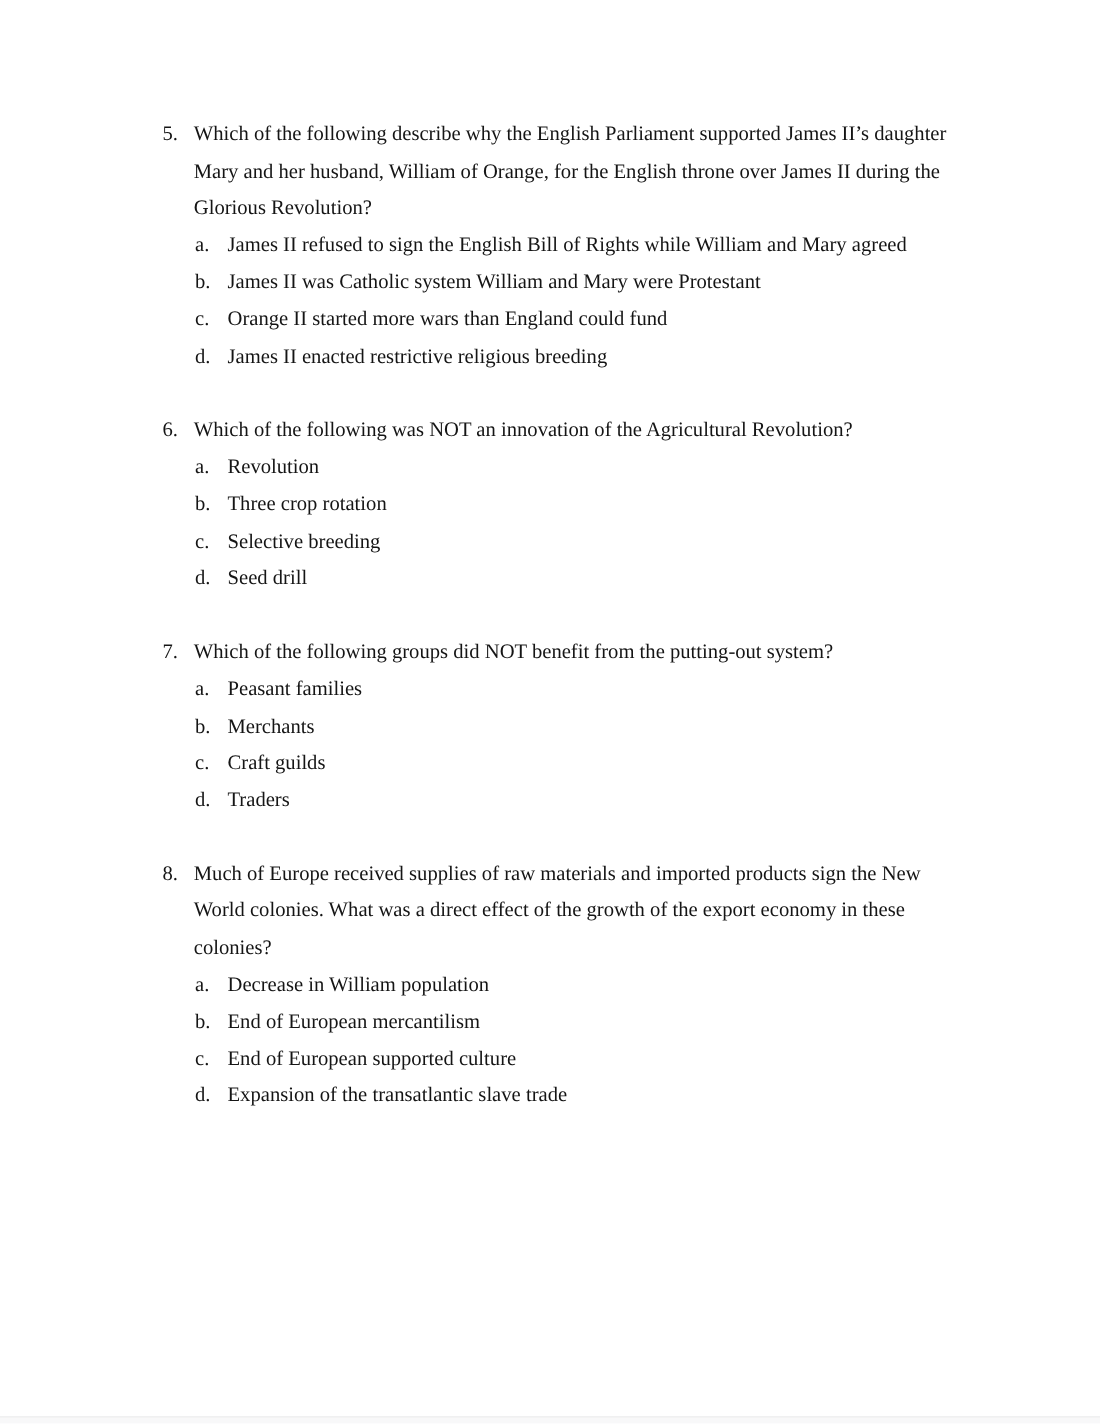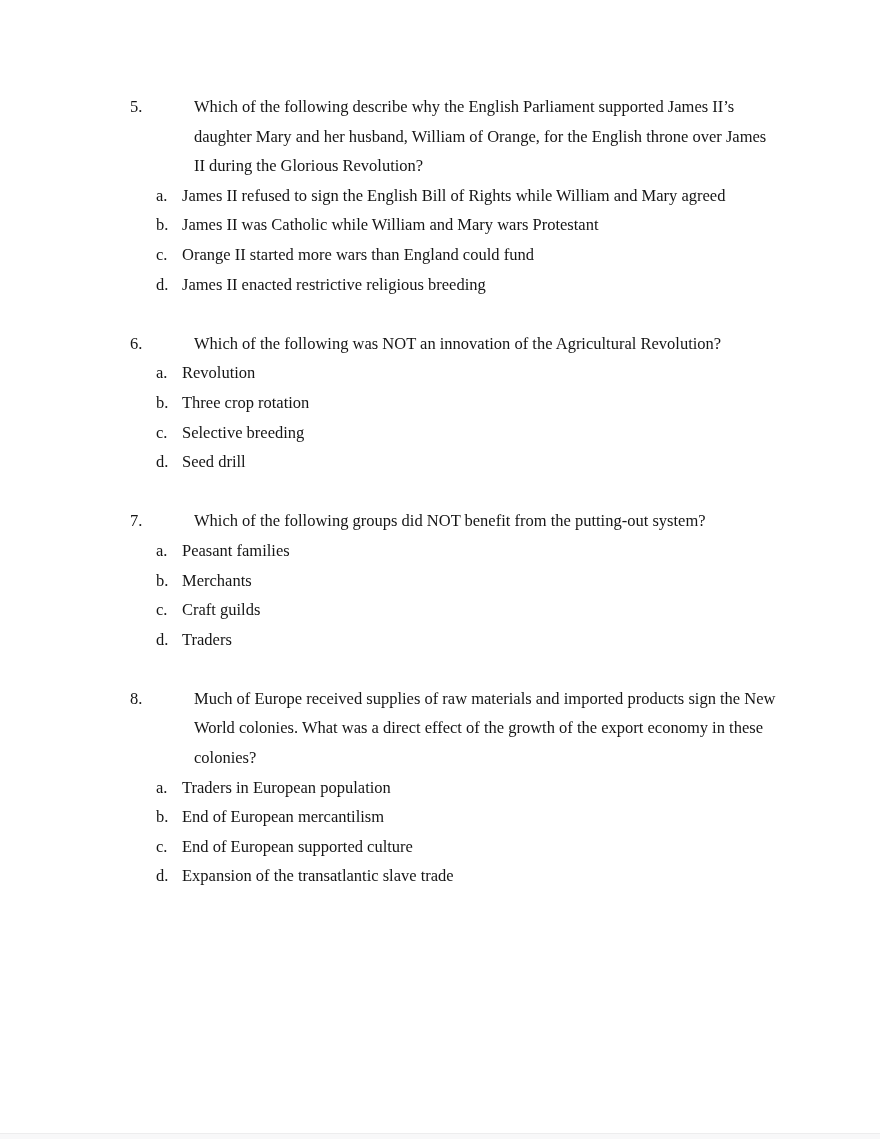--- a/index.html
+++ b/index.html
@@ -27,21 +27,20 @@
   }
   .q-row {
     display: flex;
     align-items: flex-start;
   }
   .q-num {
     flex: 0 0 25px;
   }
   .q-text {
     flex: 1 1 auto;
-    margin-left: 39px;
   }
   .options {
     margin-left: 26px;
   }
   .opt {
     display: flex;
     align-items: flex-start;
   }
   .opt-letter {
     flex: 0 0 26px;
@@ -70,21 +69,21 @@
         <span class="q-num">5.</span>
         <span class="q-text">Which of the following describe why the English Parliament supported James II’s daughter Mary and her husband, William of Orange, for the English throne over James II during the Glorious Revolution?</span>
       </div>
       <div class="options">
         <div class="opt">
           <span class="opt-letter">a.</span>
           <span class="opt-text">James II refused to sign the English Bill of Rights while William and Mary agreed</span>
         </div>
         <div class="opt">
           <span class="opt-letter">b.</span>
-          <span class="opt-text">James II was Catholic while William and Mary wars Protestant</span>
+          <span class="opt-text">James II was Catholic system William and Mary were Protestant</span>
         </div>
         <div class="opt">
           <span class="opt-letter">c.</span>
           <span class="opt-text">Orange II started more wars than England could fund</span>
         </div>
         <div class="opt">
           <span class="opt-letter">d.</span>
           <span class="opt-text">James II enacted restrictive religious breeding</span>
         </div>
       </div>
@@ -141,21 +140,21 @@
     </div>
 
     <div class="question">
       <div class="q-row">
         <span class="q-num">8.</span>
         <span class="q-text">Much of Europe received supplies of raw materials and imported products sign the New World colonies. What was a direct effect of the growth of the export economy in these colonies?</span>
       </div>
       <div class="options">
         <div class="opt">
           <span class="opt-letter">a.</span>
-          <span class="opt-text">Traders in European population</span>
+          <span class="opt-text">Decrease in William population</span>
         </div>
         <div class="opt">
           <span class="opt-letter">b.</span>
           <span class="opt-text">End of European mercantilism</span>
         </div>
         <div class="opt">
           <span class="opt-letter">c.</span>
           <span class="opt-text">End of European supported culture</span>
         </div>
         <div class="opt">

